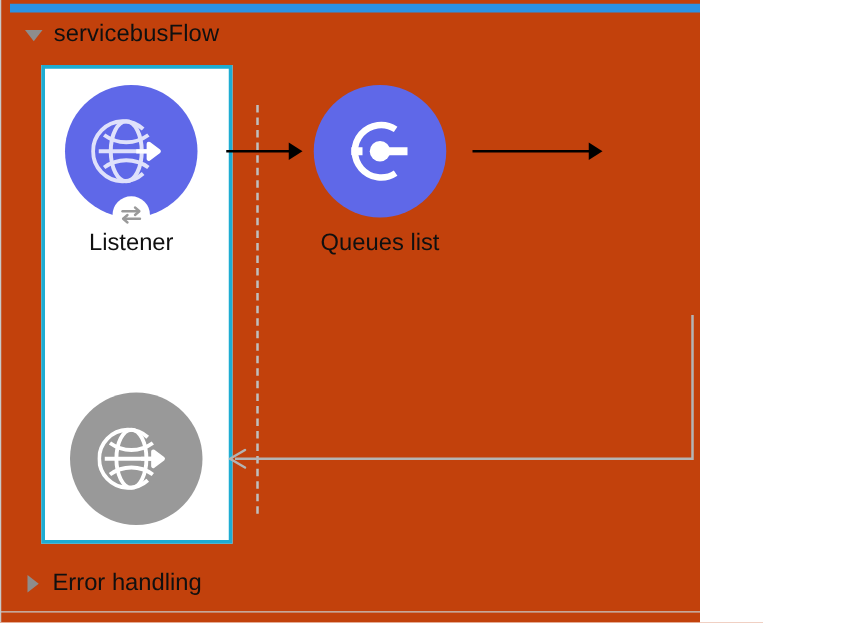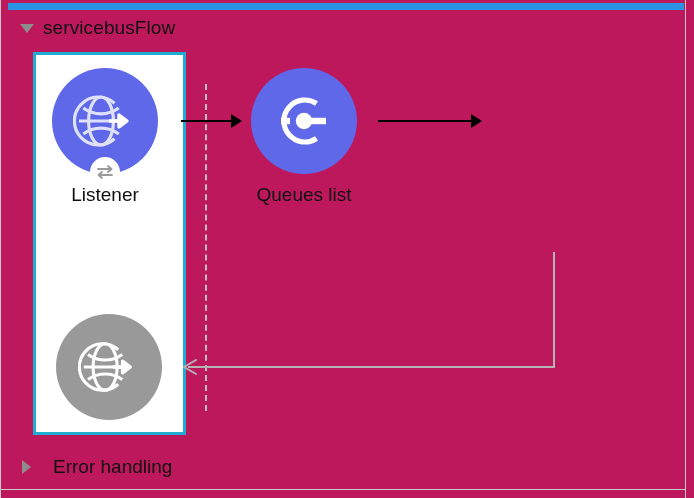--- a/index.html
+++ b/index.html
@@ -5,23 +5,23 @@
   html, body {
     margin: 0;
     padding: 0;
     background: #ffffff;
   }
   body {
     font-family: "Liberation Sans", sans-serif;
   }
   #canvas {
     position: relative;
-    width: 694px;
+    width: 560px;
     height: 498px;
-    background: #be185d;
+    background: #c2410c;
     overflow: hidden;
   }
 
   
   .frame-left-border {
     position: absolute;
     left: 0; top: 0;
     width: 1px; height: 498px;
     background: #c8c8c8;
   }
@@ -71,21 +71,21 @@
     letter-spacing: 0.1px;
     white-space: nowrap;
   }
 
   
   .error-header {
     position: absolute;
     left: 22px; top: 456px;
     display: flex;
     align-items: center;
-    gap: 22px;
+    gap: 11px;
     height: 22px;
     justify-content: flex-end;
   }
   .error-title {
     font-size: 19px;
     color: #101010;
     white-space: nowrap;
   }
 
   

